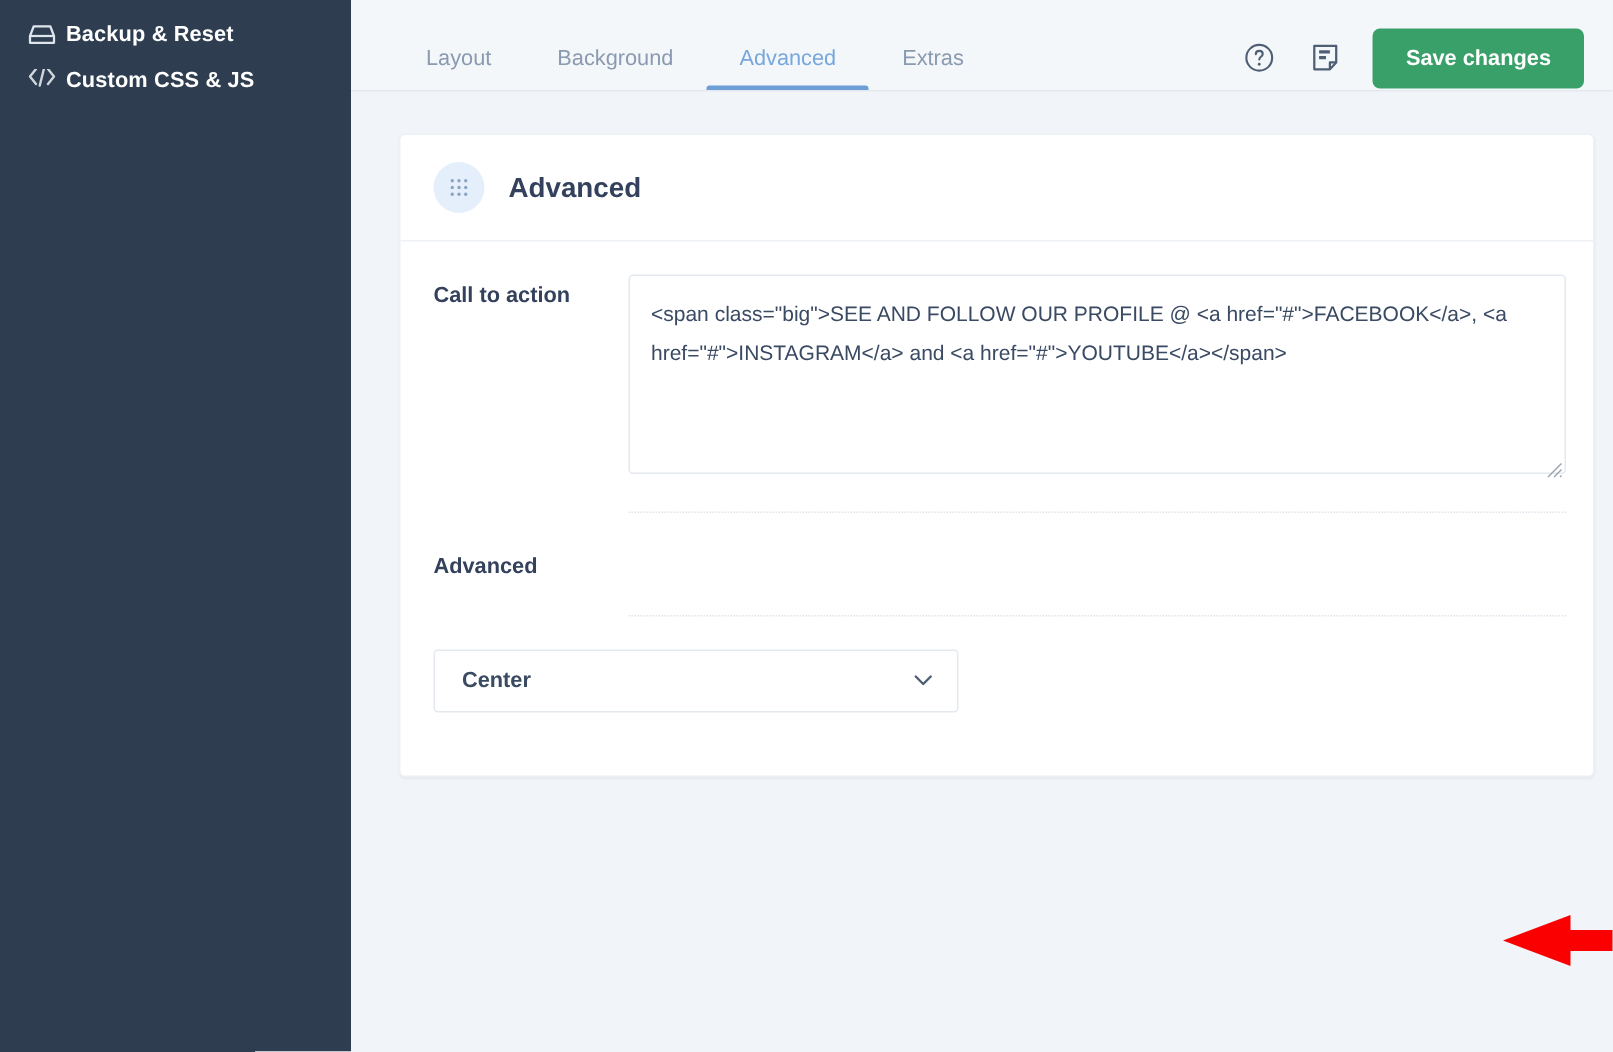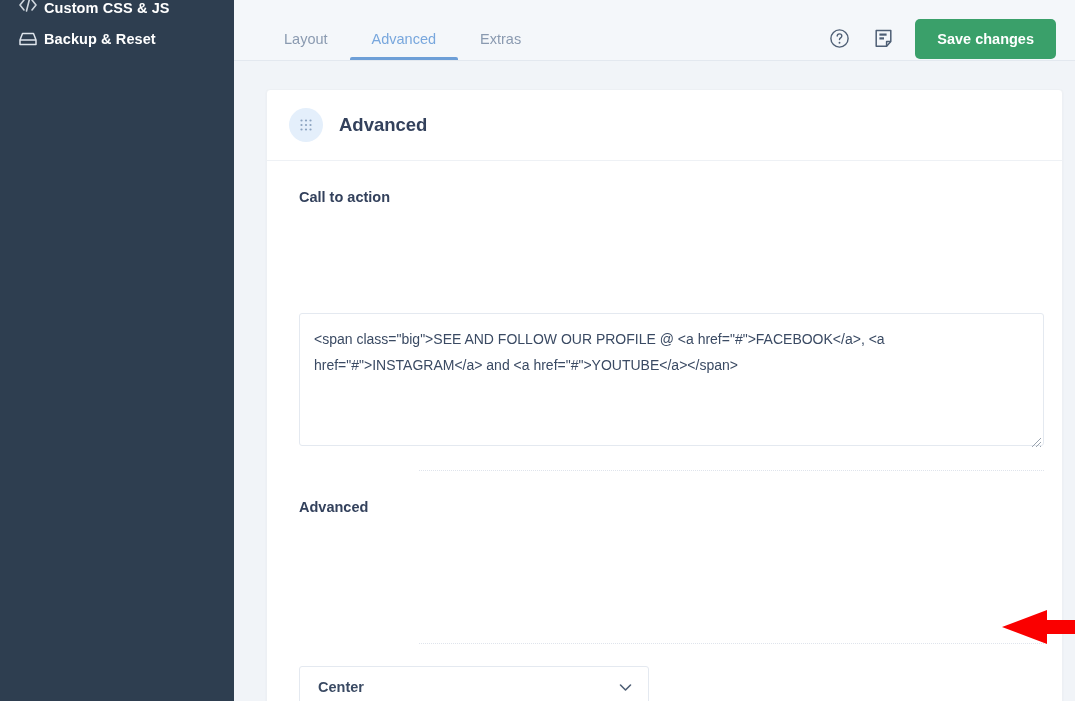--- a/index.html
+++ b/index.html
@@ -113,22 +113,21 @@
     flex: 0 0 34px;
   }
   .card-title {
     margin-left: 16px;
     font-size: 18.5px; font-weight: bold;
     color: #33415c;
   }
 
   .field-row {
     display: flex;
-    padding: 22px 18px 0 32px;
-    flex-direction: column;
+    padding: 22px 18px 0 22px;
   }
   .field-label {
     width: 130px; flex: 0 0 130px;
     font-size: 14.5px; font-weight: bold;
     color: #33415c;
     line-height: 1.5;
     padding-top: 4px;
   }
   .field-body { flex: 1 1 auto; }
   .ta {
@@ -186,49 +185,52 @@
     pointer-events: none;
   }
 </style>
 </head>
 <body>
 
 <div class="app">
 
   <nav class="sidebar">
 
+    <div class="side-item">
+      <span class="side-ico">
+        <svg width="20" height="18" viewBox="0 0 20 18" fill="none" stroke="#dfe5ec" stroke-width="1.5" stroke-linejoin="round">
+          <path d="M2 10 L4.5 3.5 L15.5 3.5 L18 10 L18 14.5 L2 14.5 Z"></path>
+          <line x1="2" y1="10" x2="18" y2="10"></line>
+        </svg>
+      </span>
+      <span class="side-label">Backup &amp; Reset</span>
+    </div>
+
     <div class="side-item partial">
       <span class="side-ico">
         <svg width="20" height="18" viewBox="0 0 20 18" fill="none" stroke="#cfd6de" stroke-width="1.6" stroke-linecap="round" stroke-linejoin="round">
           <polyline points="6,4 2,9 6,14"></polyline>
             <polyline points="14,4 18,9 14,14"></polyline>
             <line x1="11.5" y1="3" x2="8.5" y2="15"></line>
         </svg>
       </span>
       <span class="side-label">Custom CSS &amp; JS</span>
     </div>
 
-    <div class="side-item">
-      <span class="side-ico">
-        <svg width="20" height="18" viewBox="0 0 20 18" fill="none" stroke="#dfe5ec" stroke-width="1.5" stroke-linejoin="round">
-          <path d="M2 10 L4.5 3.5 L15.5 3.5 L18 10 L18 14.5 L2 14.5 Z"></path>
-          <line x1="2" y1="10" x2="18" y2="10"></line>
-        </svg>
-      </span>
-      <span class="side-label">Backup &amp; Reset</span>
-    </div>
-
   </nav>
 
   <div class="main">
 
     <div class="topbar">
       <div class="tabs">
         <div class="tab">
           <span>Layout</span>
+        </div>
+        <div class="tab">
+          <span>Background</span>
         </div>
         <div class="tab active">
           <span>Advanced</span>
         </div>
         <div class="tab">
           <span>Extras</span>
         </div>
       </div>
 
       <div class="topright">

